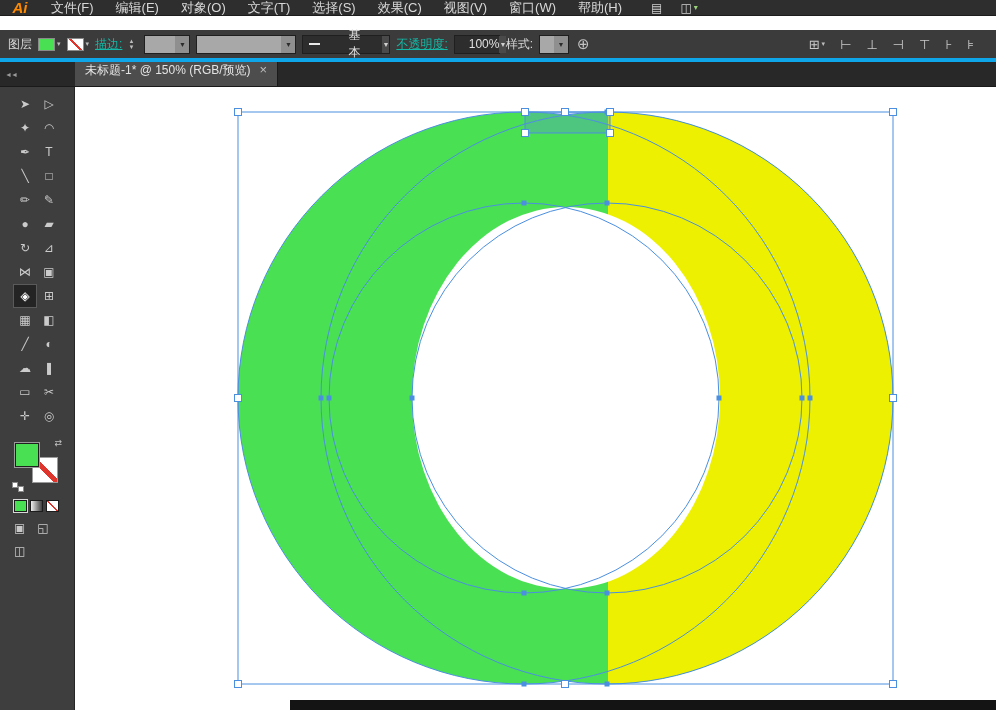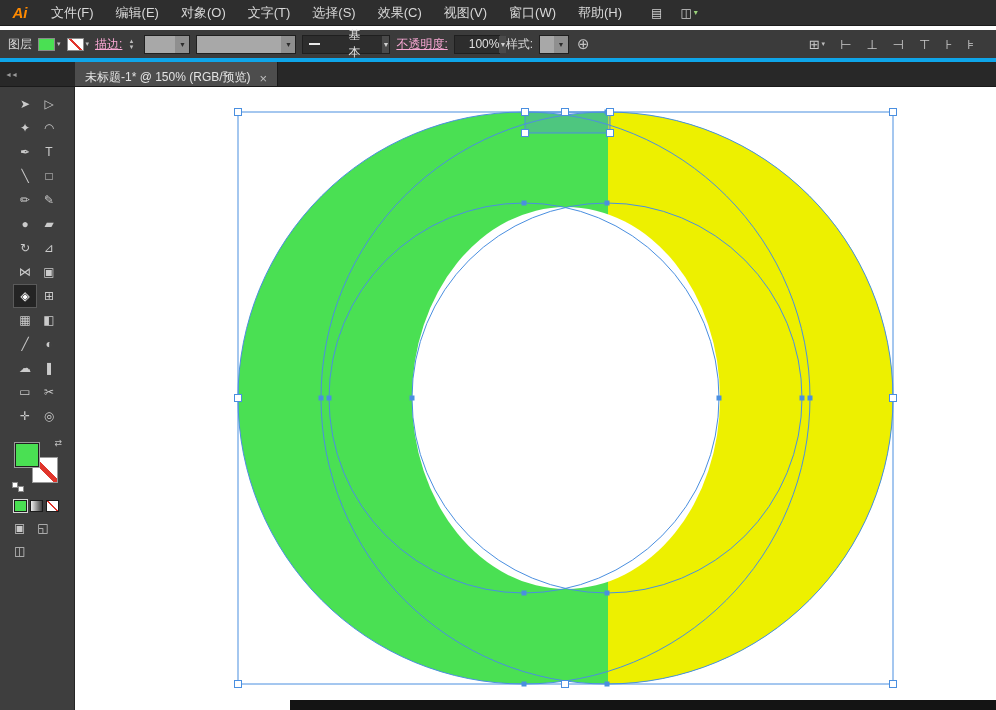--- a/index.html
+++ b/index.html
@@ -4,40 +4,40 @@
 <style>
   html,body{margin:0;padding:0;}
   body{
     width:996px;height:710px;position:relative;overflow:hidden;
     background:#ffffff;
     font-family:"Liberation Sans","DejaVu Sans",sans-serif;
     -webkit-font-smoothing:antialiased;
   }
   
   #menubar{
-    position:absolute;left:0;top:0;width:996px;height:26px;
+    position:absolute;left:0;top:0;width:996px;height:16px;
     background:#2e2e2e;border-bottom:1px solid #1d1d1d;box-sizing:border-box;
     display:flex;align-items:stretch;color:#d8d8d8;font-size:13px;text-align:center;
   }
   #logo{width:40px;display:flex;align-items:center;justify-content:center;
     color:var(--logo);font-weight:bold;font-style:italic;font-size:15px;}
   #menu-items{display:flex;align-items:stretch;}
   .menu-item{display:flex;align-items:center;padding:0 11px;cursor:default;}
   .mb-icon{align-self:center;margin-left:18px;color:#cfcfcf;font-size:12px;
     display:flex;align-items:center;gap:2px;}
   .mb-icon .dd{font-size:8px;color:#9ad27a;}
   
   #controlbar{
     position:absolute;left:0;top:30px;width:996px;height:32px;
     background:#3b3b3b;border-bottom:4px solid #0ea5e9;box-sizing:border-box;
     display:flex;align-items:center;gap:6px;padding:0 8px;
     color:#d2d2d2;font-size:12px;
   }
   .cb-label{color:#d8d8d8;white-space:nowrap;}
-  .link{color:#f9a8d4;text-decoration:underline;white-space:nowrap;cursor:pointer;}
+  .link{color:#14b8a6;text-decoration:underline;white-space:nowrap;cursor:pointer;}
   .swatch-wrap{display:flex;align-items:center;gap:2px;cursor:pointer;}
   .cb-swatch{width:17px;height:13px;border:1px solid #8a8a8a;box-sizing:border-box;}
   .sw-fill{background:var(--green);}
   .sw-stroke{background:#fff;position:relative;overflow:hidden;}
   .redslash{position:absolute;inset:0;
     background:linear-gradient(45deg,transparent 43%,var(--red) 43%,var(--red) 57%,transparent 57%);}
   .tiny-arrow{font-size:7px;color:#bdbdbd;}
   .stepper{display:flex;flex-direction:column;justify-content:center;
     font-size:6px;line-height:6px;color:#bdbdbd;width:10px;cursor:pointer;}
   .combo{height:19px;background:#a8a8a8;border:1px solid #1f1f1f;box-sizing:border-box;
@@ -56,21 +56,21 @@
   .ctrl-icon .dd{font-size:7px;color:#bdbdbd;}
   
   #tabbar{
     position:absolute;left:0;top:62px;width:996px;height:25px;
     background:#282828;border-bottom:1px solid #1a1a1a;box-sizing:border-box;
     display:flex;align-items:stretch;
   }
   #panel-collapse{width:75px;display:flex;align-items:center;padding-left:5px;
     color:#9a9a9a;font-size:7px;letter-spacing:-1px;box-sizing:border-box;cursor:pointer;}
   #doc-tab{background:#4d4d4d;color:#e3e3e3;font-size:12px;display:flex;
-    align-items:flex-end;padding:0 10px;gap:9px;border-right:1px solid #1a1a1a;cursor:pointer;}
+    align-items:flex-start;padding:0 10px;gap:9px;border-right:1px solid #1a1a1a;cursor:pointer;}
   .tab-close{color:#bdbdbd;font-size:13px;cursor:pointer;}
   
   #toolbar{
     position:absolute;left:0;top:87px;bottom:0;width:75px;
     background:#3e3e3e;border-right:1px solid #262626;box-sizing:border-box;
   }
   #tools-grid{margin:5px auto 0;width:48px;display:grid;
     grid-template-columns:24px 24px;grid-auto-rows:24px;}
   .tool{display:flex;align-items:center;justify-content:center;
     color:#cbcbcb;font-size:12px;cursor:pointer;}

